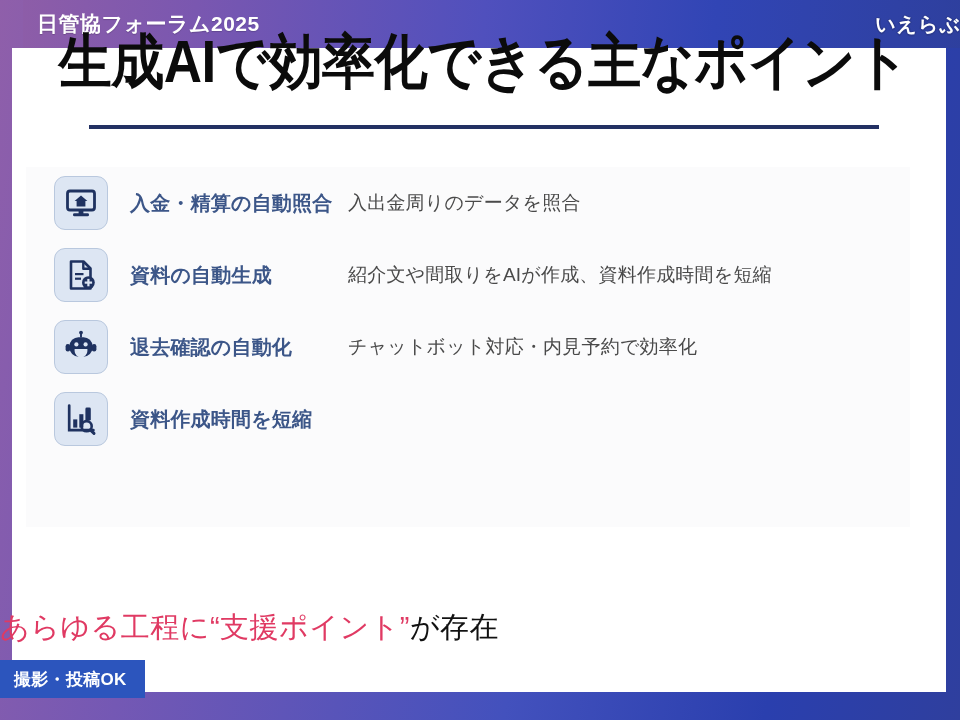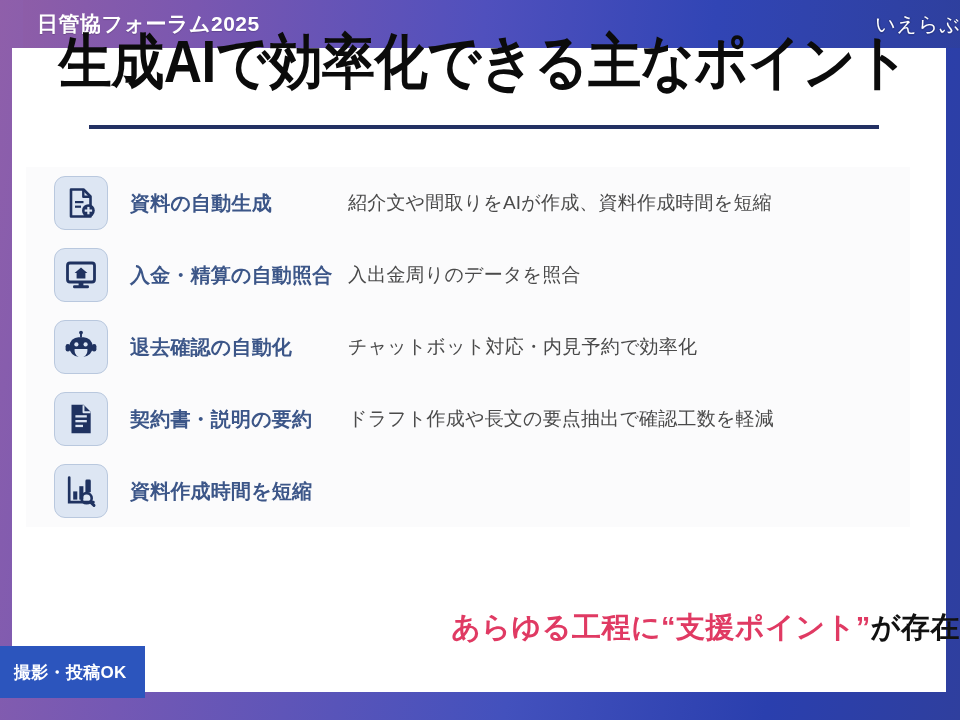--- a/index.html
+++ b/index.html
@@ -58,21 +58,21 @@
   .brand-logo {
     display: flex;
     align-items: center;
     gap: 3px;
     padding: 3px 6px;
   }
   .brand-logo .gl {
     display: inline-block;
     color: #ffffff;
     font-size: 20px;
-    font-weight: normal;
+    font-weight: bold;
     line-height: 1;
     letter-spacing: 1px;
     text-shadow:
        1.5px 0 0 #2b3a8f, -1.5px 0 0 #2b3a8f,
        0 1.5px 0 #2b3a8f, 0 -1.5px 0 #2b3a8f;
   }
 
   
   .title-block {
     position: absolute;
@@ -146,36 +146,35 @@
     font-size: 19px;
     letter-spacing: 0.2px;
     white-space: nowrap;
   }
 
   
   .footer-message {
     position: absolute;
     left: 0; right: 0;
     top: 608px;
-    text-align: right;
+    text-align: left;
     font-size: 29px;
-    font-weight: bold;
+    font-weight: normal;
     letter-spacing: 0.5px;
     white-space: nowrap;
-    padding-left: 40px;
   }
   .fm-accent { color: #e03a63; }
   .fm-plain  { color: #111111; }
 
   
   .photo-badge {
     position: absolute;
     left: 0;
     bottom: 22px;
-    height: 52px;
+    height: 38px;
     padding: 0 18px 0 14px;
     background: #2c55bd;
     color: #ffffff;
     font-size: 17px;
     font-weight: bold;
     letter-spacing: 0.3px;
     display: flex;
     align-items: center;
     white-space: nowrap;
   }
@@ -193,80 +192,67 @@
       <span class="gl">いえらぶ</span>
     </div>
   </div>
 
   <div class="title-block">
     <div class="main-title">生成AIで効率化できる主なポイント</div>
     <div class="title-rule"></div>
   </div>
 
   <div class="content-panel">
+
+    <div class="row">
+      <div class="icon-tile">
+        <svg width="34" height="34" viewBox="0 0 34 34">
+          <rect x="3.5" y="5" width="27" height="19" rx="2.5" fill="none" stroke="#1f3260" stroke-width="2.8"></rect>
+          <rect x="14.6" y="24" width="4.8" height="4" fill="#1f3260"></rect>
+          <rect x="9" y="27.3" width="16" height="3" rx="1.4" fill="#1f3260"></rect>
+          <path d="M17 9.4 L23.4 15 L21.4 15 L21.4 20.4 L12.6 20.4 L12.6 15 L10.6 15 Z" fill="#1f3260"></path>
+        </svg>
+      </div>
+      <div class="row-label">入金・精算の自動照合</div>
+      <div class="row-desc">入出金周りのデータを照合</div>
+    </div>
 
     <div class="row">
       <div class="icon-tile">
         <svg width="34" height="34" viewBox="0 0 34 34">
           <path d="M7 3.5 h12.5 l7 7 v20 h-19.5 z" fill="none" stroke="#1f3260" stroke-width="2.6" stroke-linejoin="round"></path>
           <path d="M19.3 3.8 v7 h7" fill="none" stroke="#1f3260" stroke-width="2.4" stroke-linejoin="round"></path>
           <rect x="11" y="15" width="8.5" height="2.2" fill="#1f3260"></rect>
           <rect x="11" y="19.6" width="6" height="2.2" fill="#1f3260"></rect>
           <circle cx="24.4" cy="24.6" r="6.4" fill="#1f3260"></circle>
           <rect x="23.3" y="20.9" width="2.2" height="7.4" fill="#dde6f3"></rect>
           <rect x="20.7" y="23.5" width="7.4" height="2.2" fill="#dde6f3"></rect>
         </svg>
       </div>
       <div class="row-label">資料の自動生成</div>
       <div class="row-desc">紹介文や間取りをAIが作成、資料作成時間を短縮</div>
-    </div>
-
-    <div class="row">
-      <div class="icon-tile">
-        <svg width="34" height="34" viewBox="0 0 34 34">
-          <rect x="3.5" y="5" width="27" height="19" rx="2.5" fill="none" stroke="#1f3260" stroke-width="2.8"></rect>
-          <rect x="14.6" y="24" width="4.8" height="4" fill="#1f3260"></rect>
-          <rect x="9" y="27.3" width="16" height="3" rx="1.4" fill="#1f3260"></rect>
-          <path d="M17 9.4 L23.4 15 L21.4 15 L21.4 20.4 L12.6 20.4 L12.6 15 L10.6 15 Z" fill="#1f3260"></path>
-        </svg>
-      </div>
-      <div class="row-label">入金・精算の自動照合</div>
-      <div class="row-desc">入出金周りのデータを照合</div>
     </div>
 
     <div class="row">
       <div class="icon-tile">
         <svg width="34" height="34" viewBox="0 0 34 34">
           <line x1="17" y1="2.5" x2="17" y2="7.5" stroke="#1f3260" stroke-width="1.9"></line>
           <circle cx="17" cy="2.6" r="1.9" fill="#1f3260"></circle>
           <rect x="5.5" y="7.2" width="23" height="19.5" rx="9" fill="#1f3260"></rect>
           <rect x="1.6" y="14" width="4.6" height="7.5" rx="2.2" fill="#1f3260"></rect>
           <rect x="27.8" y="14" width="4.6" height="7.5" rx="2.2" fill="#1f3260"></rect>
           <circle cx="12.4" cy="14.4" r="2.1" fill="#dde6f3"></circle>
           <circle cx="21.6" cy="14.4" r="2.1" fill="#dde6f3"></circle>
           <path d="M10.6 19 h12.8 v1.9 a6.4 6.4 0 0 1 -12.8 0 z" fill="#dde6f3"></path>
         </svg>
       </div>
       <div class="row-label">退去確認の自動化</div>
       <div class="row-desc">チャットボット対応・内見予約で効率化</div>
     </div>
 
-    <div class="row">
-      <div class="icon-tile">
-        <svg width="34" height="34" viewBox="0 0 34 34">
-          <path d="M7.5 2.8 h12.2 l7 7 v21.4 h-19.2 z" fill="#1f3260"></path>
-          <path d="M19.5 3.2 v7 h7" fill="none" stroke="#dde6f3" stroke-width="1.9" stroke-linejoin="round"></path>
-          <rect x="11.4" y="13.2" width="11.4" height="2.3" fill="#dde6f3"></rect>
-          <rect x="11.4" y="18" width="11.4" height="2.3" fill="#dde6f3"></rect>
-          <rect x="11.4" y="22.8" width="7.6" height="2.3" fill="#dde6f3"></rect>
-        </svg>
-      </div>
-      <div class="row-label">契約書・説明の要約</div>
-      <div class="row-desc">ドラフト作成や長文の要点抽出で確認工数を軽減</div>
-    </div>
 
     <div class="row">
       <div class="icon-tile">
         <svg width="34" height="34" viewBox="0 0 34 34">
           <path d="M5.2 3.6 v24.6 h24.2" fill="none" stroke="#1f3260" stroke-width="2.7" stroke-linecap="round"></path>
           <rect x="9.2" y="17.4" width="4.1" height="8.2" fill="#1f3260"></rect>
           <rect x="15.3" y="12.2" width="4.1" height="13.4" fill="#1f3260"></rect>
           <rect x="21.4" y="5.6" width="5.4" height="13" rx="1.4" fill="#1f3260"></rect>
           <circle cx="22.6" cy="24.2" r="5.1" fill="none" stroke="#1f3260" stroke-width="2.6"></circle>
           <line x1="26.3" y1="27.9" x2="30" y2="31.4" stroke="#1f3260" stroke-width="3" stroke-linecap="round"></line>

